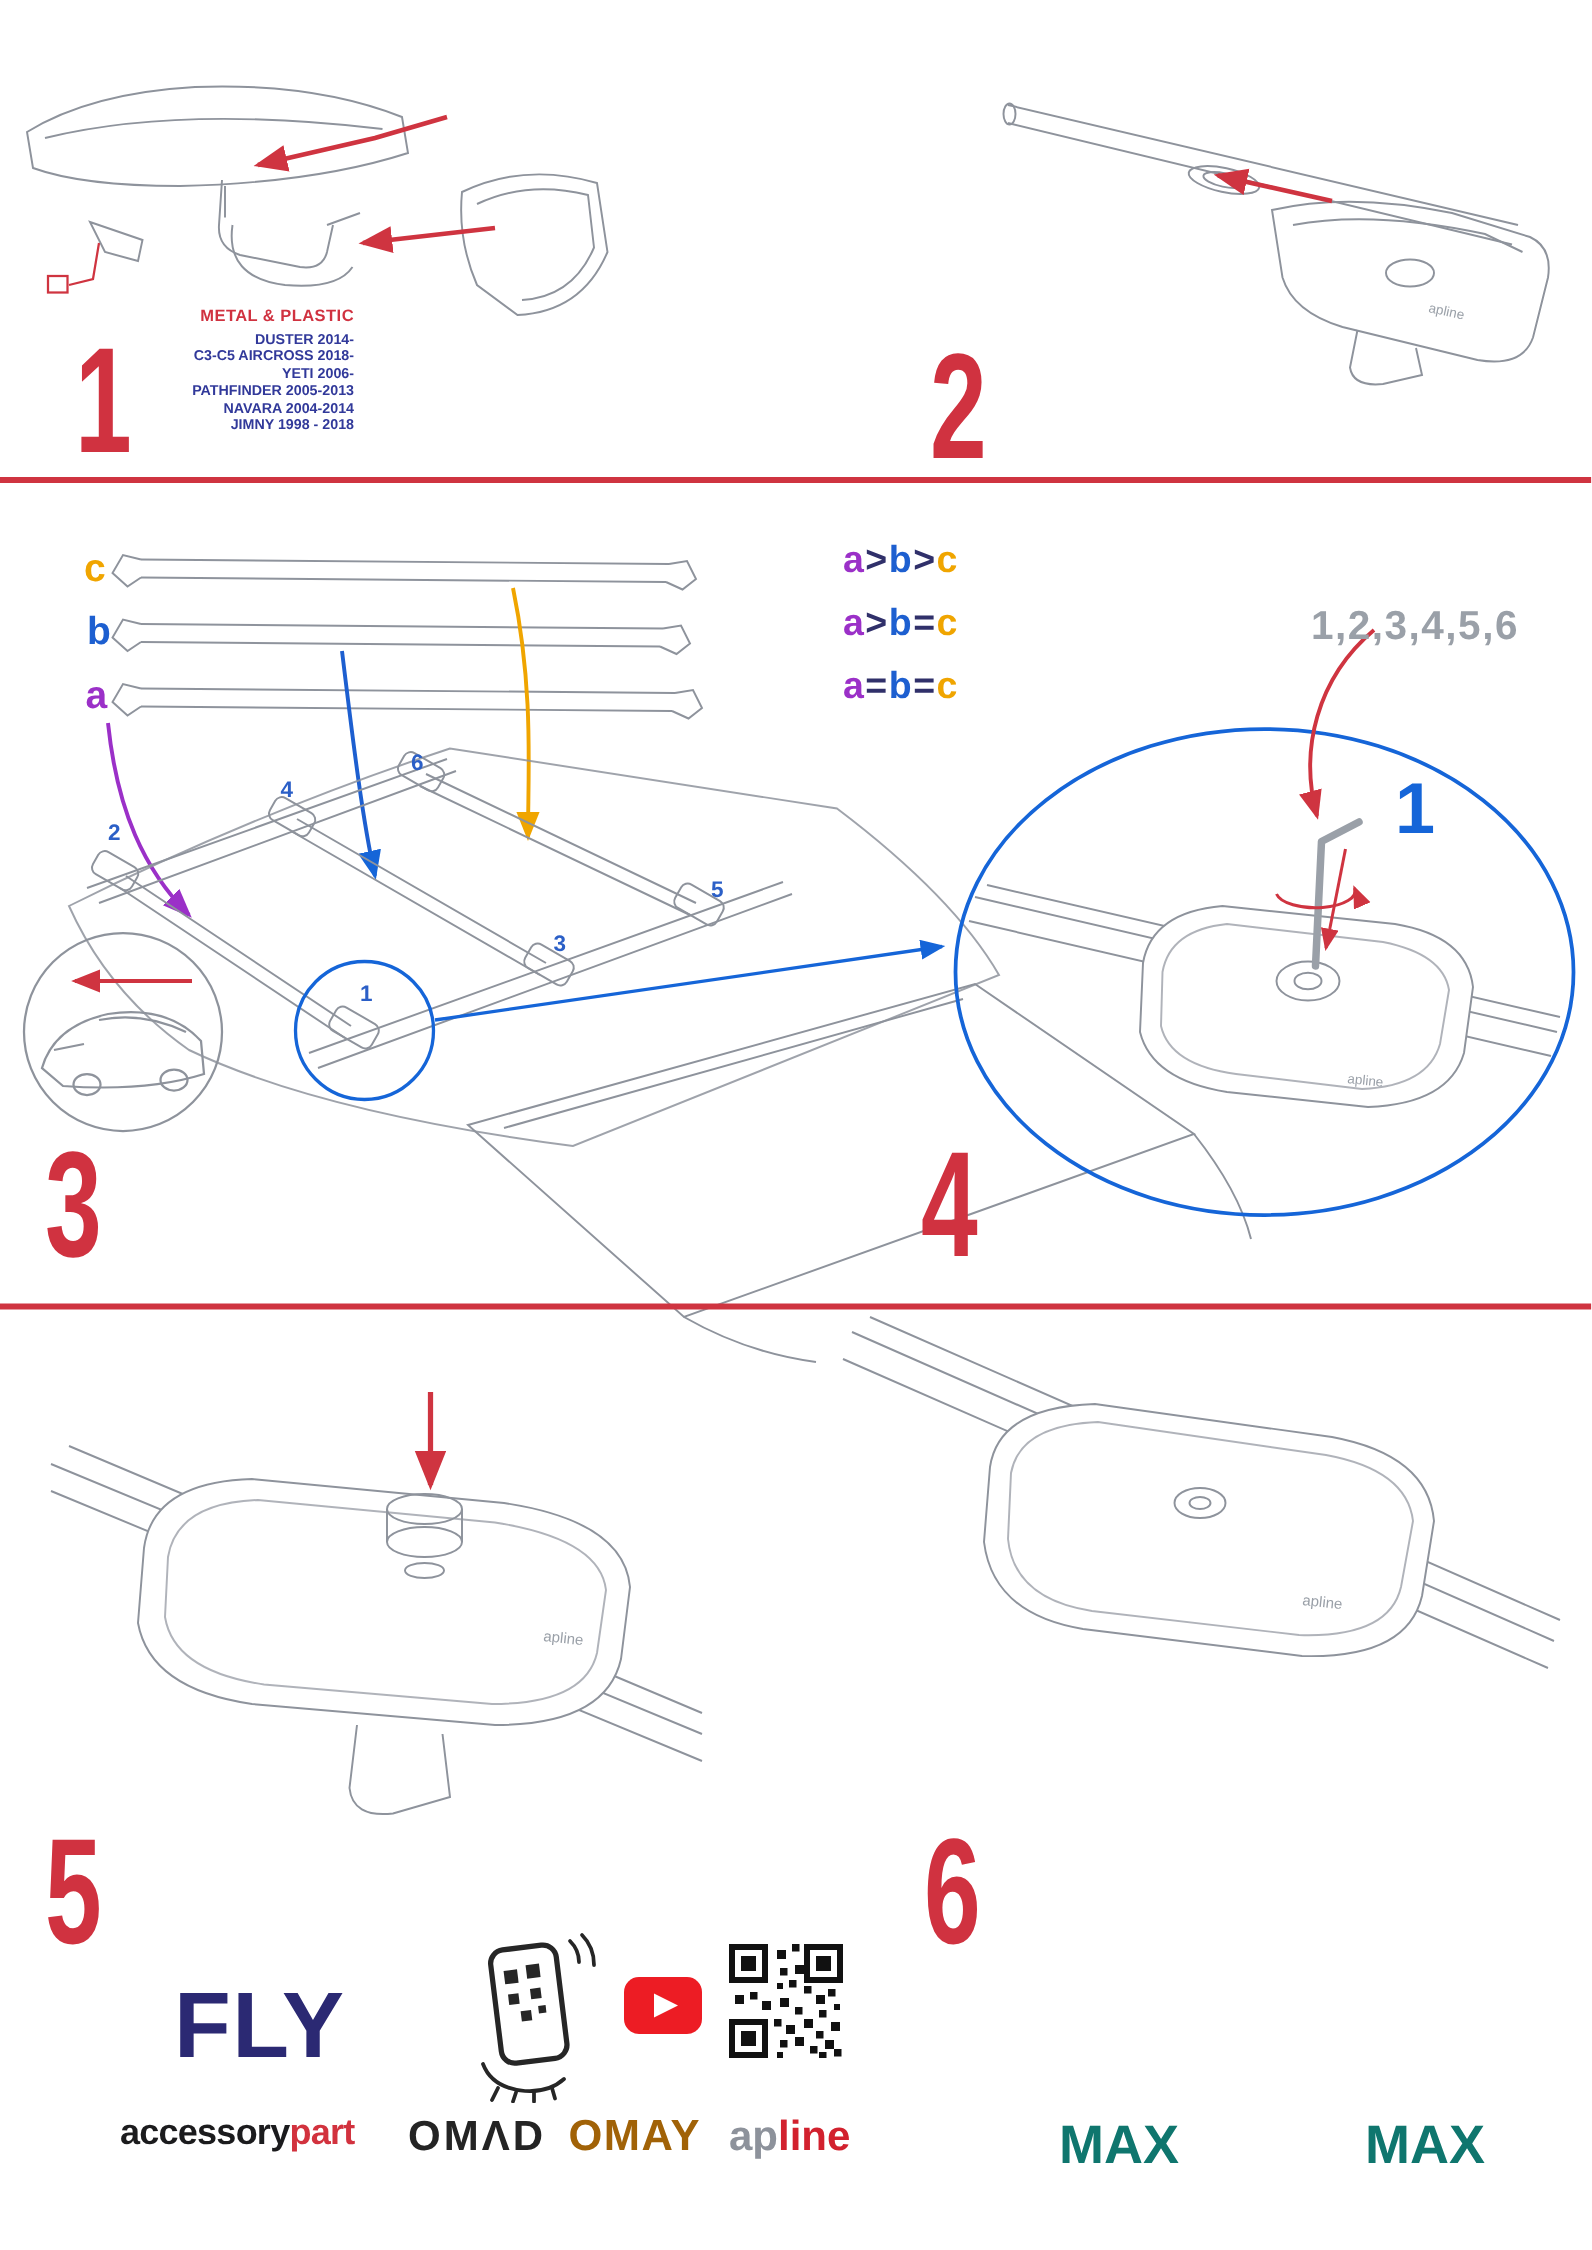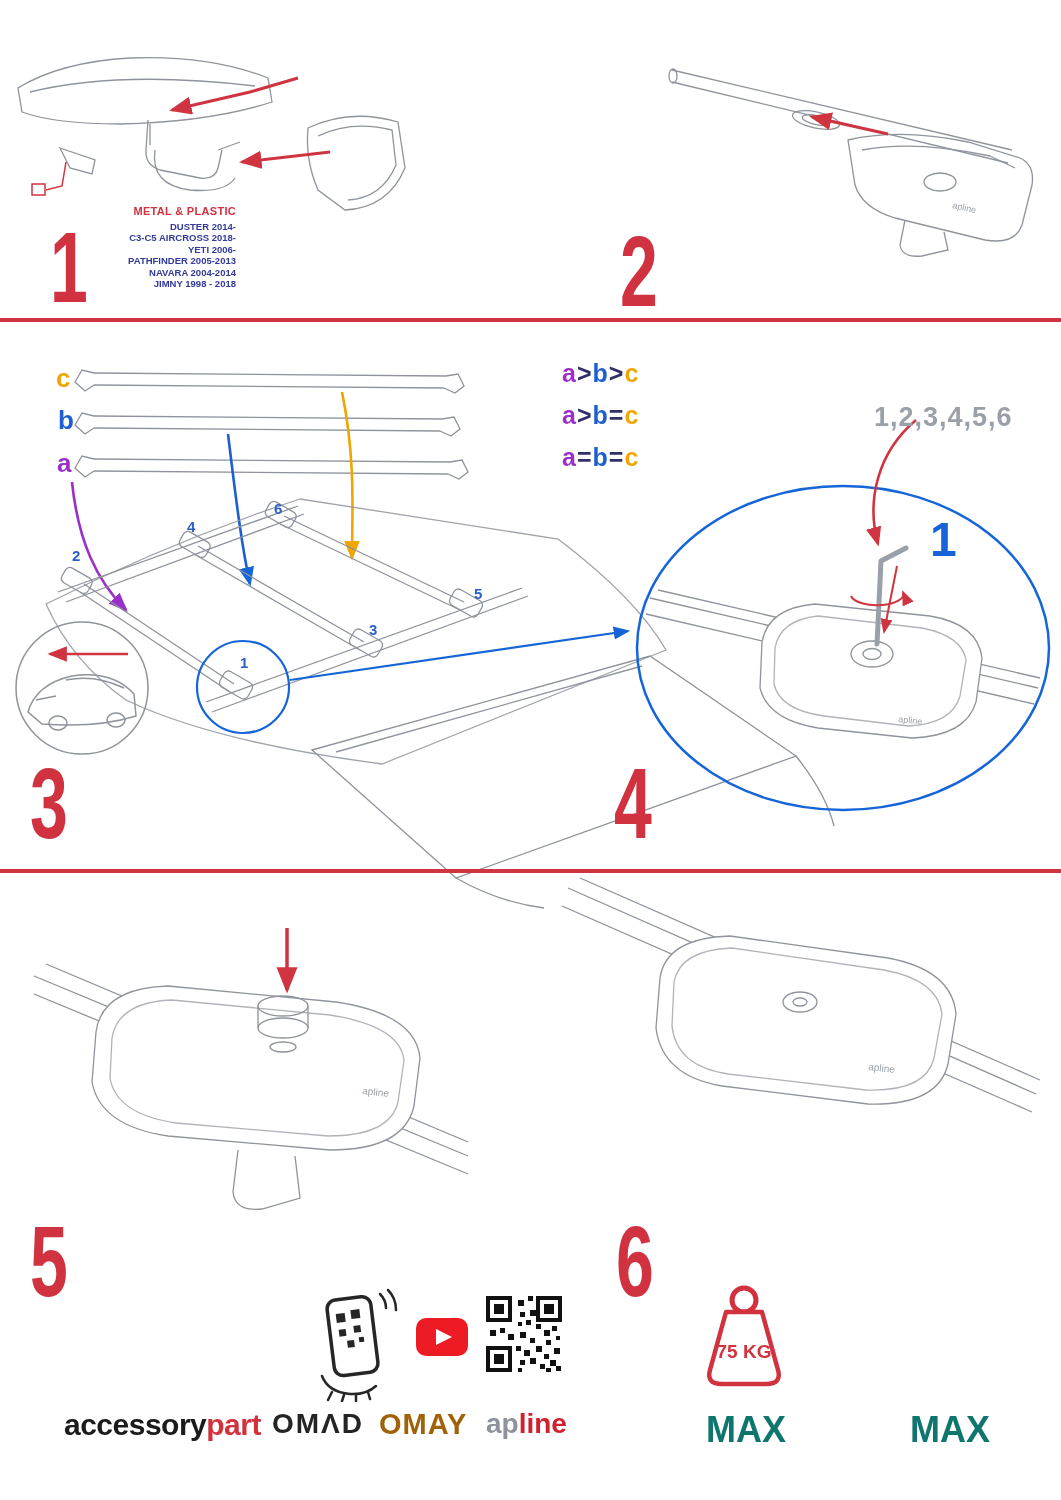--- a/index.html
+++ b/index.html
@@ -21,21 +21,21 @@
   .f1{top:361px}.f2{top:403px}.f3{top:445px}
   .f-a{color:#9b30c8}.f-b{color:#1d5fd0}.f-c{color:#f0a500}.f-op{color:#30306a}
   .seq{position:absolute;left:874px;top:383px;font-size:27px;font-weight:700;color:#9aa0a8;letter-spacing:1px;line-height:1;margin-top:21px;}
   .callout1{position:absolute;left:930px;top:516px;font-size:48px;font-weight:700;color:#1565d8;line-height:1;}
   .rnum{position:absolute;font-size:15px;font-weight:700;color:#2b5fc7;line-height:1;}
   .rn1{left:240px;top:655px}.rn2{left:72px;top:548px}.rn3{left:369px;top:622px}
   .rn4{left:187px;top:519px}.rn5{left:474px;top:586px}.rn6{left:274px;top:501px}
   .fly{position:absolute;left:116px;top:1320px;font-size:62px;font-weight:800;color:#2b2973;
        letter-spacing:1px;line-height:1;}
   .brand{position:absolute;top:1410px;font-weight:700;line-height:1;}
-  .b-accpart{left:64px;font-size:30px;letter-spacing:-.5px;}
+  .b-accpart{left:80px;font-size:24px;letter-spacing:-.5px;}
   .b-acc{color:#1b1b1d}.b-part{color:#d2323e}
   .b-omad{left:272px;font-size:28px;color:#242424;letter-spacing:2px;}
   .b-omay{left:379px;font-size:29px;font-weight:800;color:#a16207;letter-spacing:1px;}
   .b-apline{left:486px;font-size:28px;}
   .b-ap{color:#8d929b}.b-line{color:#d2212e}
   .maxlabel{position:absolute;top:1412px;text-align:center;font-size:36px;font-weight:700;color:#0f766e;line-height:1;}
   .max-w{left:688px;width:116px}.max-s{left:884px;width:132px}
   .icon{position:absolute;}
   svg text{font-family:"Liberation Sans",sans-serif;}
 </style>
@@ -211,20 +211,21 @@
   <span class="rnum rn1">1</span>
   <span class="rnum rn2">2</span>
   <span class="rnum rn3">3</span>
   <span class="rnum rn4">4</span>
   <span class="rnum rn5">5</span>
   <span class="rnum rn6">6</span>
 
   <span class="seq">1,2,3,4,5,6</span>
   <span class="callout1">1</span>
 
+  <span class="fly">FLY</span>
 
   <div class="icon" style="left:308px;top:1288px">
     <svg width="92" height="114" viewBox="0 0 92 114">
       <g transform="rotate(-7 46 60)">
         <rect x="24" y="10" width="44" height="76" rx="9" fill="#fff" stroke="#262626" stroke-width="3.5"></rect>
         <g fill="#262626">
           <rect x="32" y="24" width="9" height="9"></rect>
             <rect x="47" y="22" width="9" height="9"></rect>
           <rect x="33" y="40" width="7" height="7"></rect>
             <rect x="48" y="38" width="7" height="7"></rect>
@@ -299,24 +300,17 @@
 
   <div class="brand b-accpart">
     <span class="b-acc">accessory</span><span class="b-part">part</span>
   </div>
   <span class="brand b-omad">OMΛD</span>
   <span class="brand b-omay">OMAY</span>
   <div class="brand b-apline">
     <span class="b-ap">ap</span><span class="b-line">line</span>
   </div>
 
-  <div class="icon" style="left:688px;top:1282px">
-    <svg width="112" height="116" viewBox="0 0 112 116">
-      <circle cx="56" cy="18" r="12" stroke="#d2323e" stroke-width="5" fill="none"></circle>
-      <path d="M38,30 L22,88 Q18,102 34,102 L78,102 Q94,102 90,88 L74,30 Z" stroke="#d2323e" stroke-width="4.5" fill="#fff" stroke-linejoin="round"></path>
-      <text x="56" y="76" text-anchor="middle" font-size="19" font-weight="bold" fill="#d2323e">75 KG</text>
-    </svg>
-  </div>
   <div class="maxlabel max-w">MAX</div>
 
   <div class="maxlabel max-s">MAX</div>
 
 </div>
 
 </body></html>

